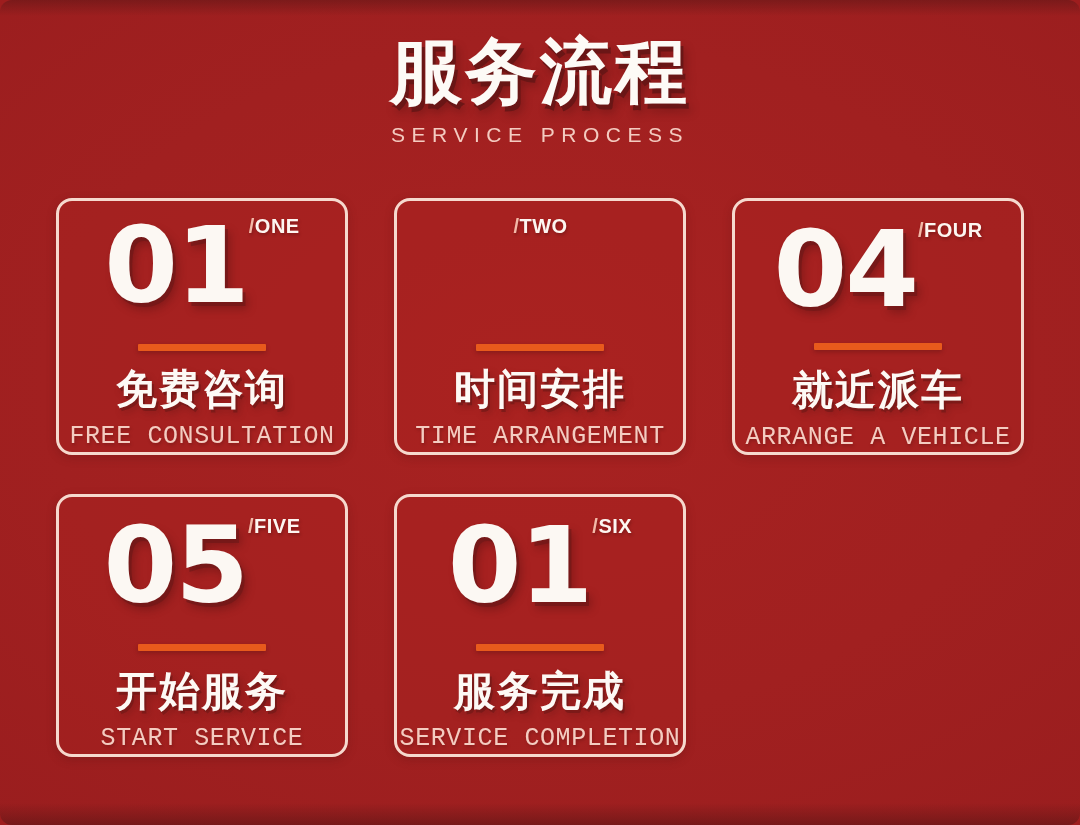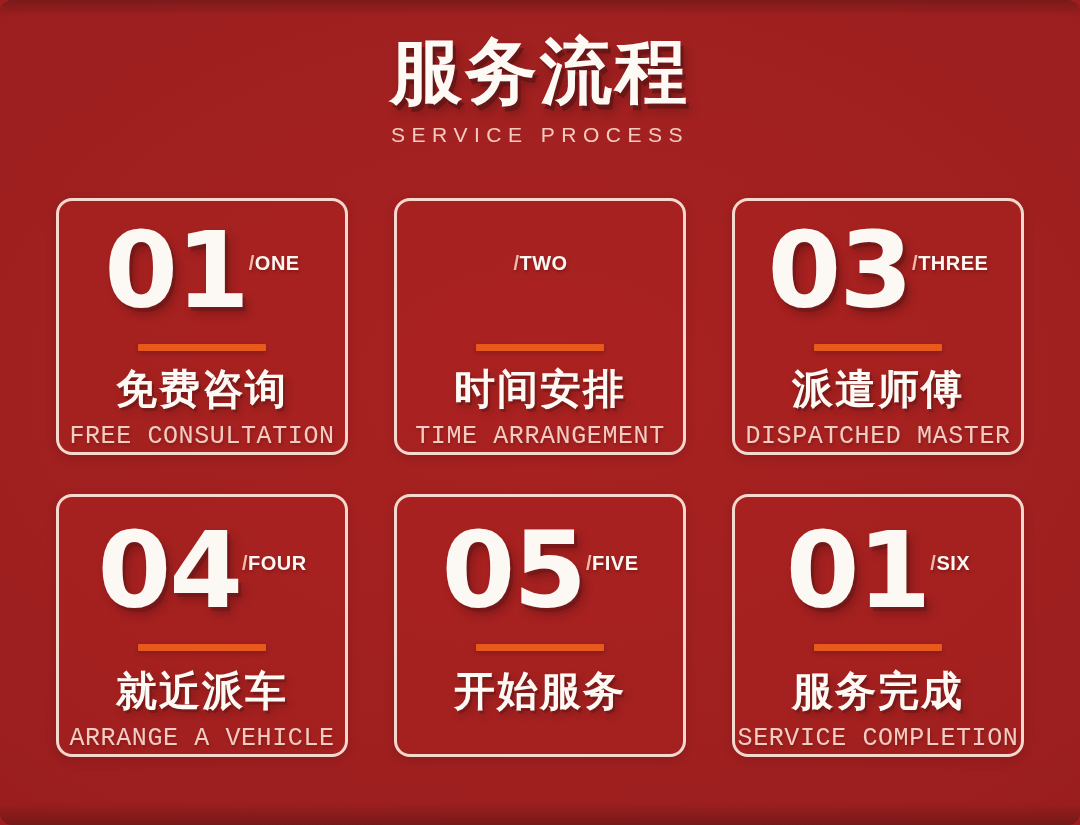--- a/index.html
+++ b/index.html
@@ -94,21 +94,21 @@
     background: rgba(176,37,34,0.22);
     box-shadow: 0 3px 10px rgba(86,17,17,0.28);
     display: flex;
     flex-direction: column;
     align-items: center;
     overflow: hidden;
   }
 
   .num-row {
     display: flex;
-    align-items: center;
+    align-items: flex-start;
     justify-content: center;
     width: 100%;
     margin-top: 14px;
     height: 112px;
   }
   .num {
     font-family: "DejaVu Sans", "Liberation Sans", sans-serif;
     font-weight: 700;
     font-size: 106px;
     line-height: 0.96;
@@ -195,47 +195,39 @@
 
     <div class="card">
       <div class="num-row">
         <span class="num-suffix"><span class="slash">/</span><span>TWO</span></span>
       </div>
       <div class="divider"></div>
       <div class="label-cn">时间安排</div>
       <div class="label-en">TIME ARRANGEMENT</div>
     </div>
 
-    <div class="card">
-      <div class="num-row">
-        <span class="num">03</span>
-        <span class="num-suffix"><span class="slash">/</span><span>THREE</span></span>
-      </div>
-      <div class="divider"></div>
-      <div class="label-cn">派遣师傅</div>
-      <div class="label-en">DISPATCHED MASTER</div>
-    </div>
 
     <div class="card row2">
       <div class="num-row">
         <span class="num">04</span>
         <span class="num-suffix"><span class="slash">/</span><span>FOUR</span></span>
       </div>
       <div class="divider"></div>
       <div class="label-cn">就近派车</div>
       <div class="label-en">ARRANGE A VEHICLE</div>
     </div>
 
     <div class="card row2">
       <div class="num-row">
         <span class="num">05</span>
         <span class="num-suffix"><span class="slash">/</span><span>FIVE</span></span>
       </div>
       <div class="divider"></div>
       <div class="label-cn">开始服务</div>
+      <div class="label-en">START SERVICE</div>
     </div>
 
     <div class="card row2">
       <div class="num-row">
         <span class="num">01</span>
         <span class="num-suffix"><span class="slash">/</span><span>SIX</span></span>
       </div>
       <div class="divider"></div>
       <div class="label-cn">服务完成</div>
       <div class="label-en">SERVICE COMPLETION</div>

